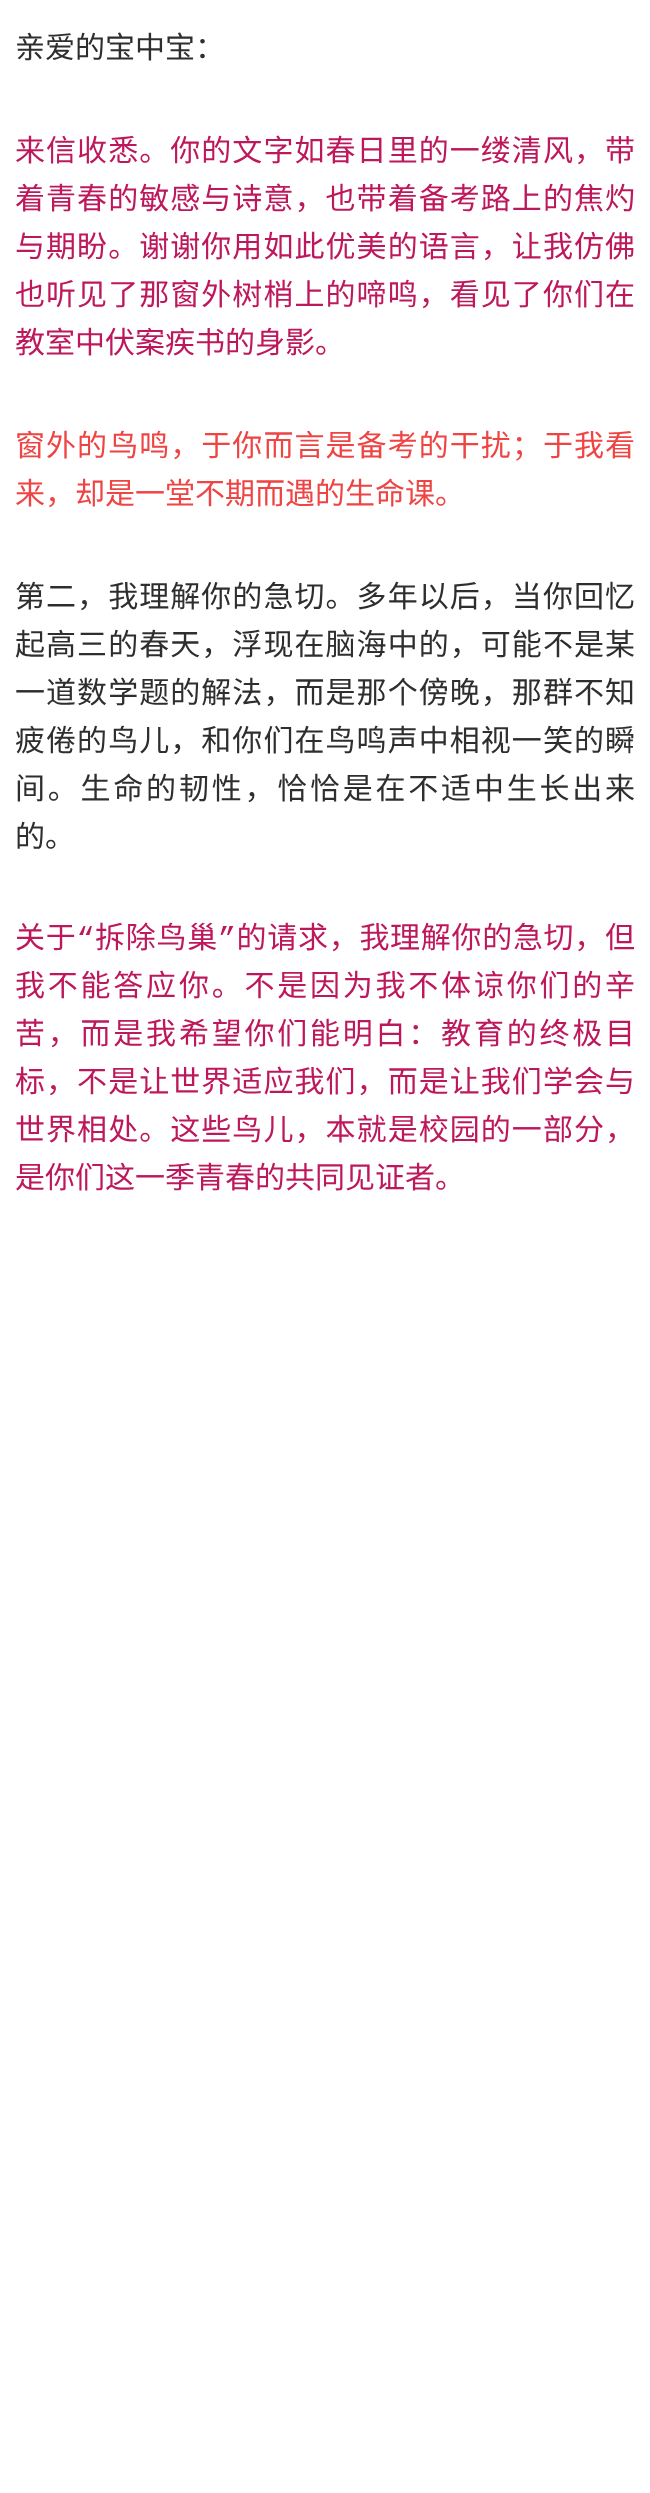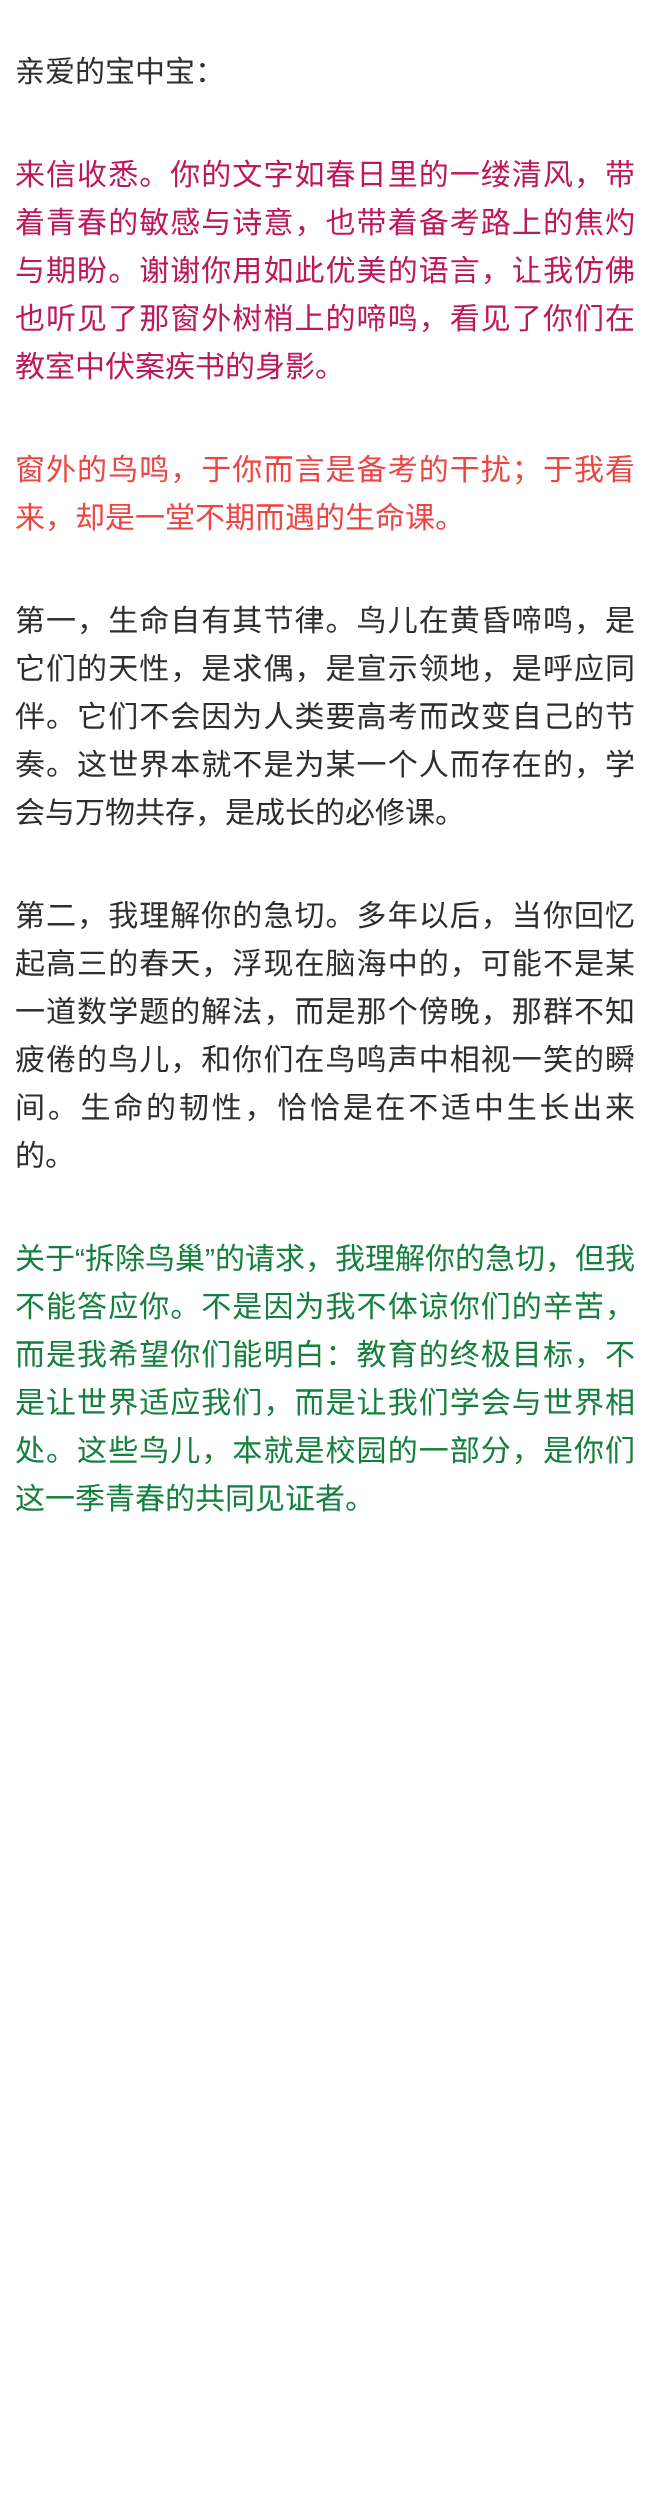--- a/index.html
+++ b/index.html
@@ -29,21 +29,20 @@
     margin-bottom: 0;
   }
   .letter .salutation {
     text-align: left;
   }
 </style>
 </head>
 <body style="background: rgb(255, 255, 255);">
 
 <div class="letter">
-  <p class="salutation" style="color: rgb(46, 46, 46); margin-top: 24px;">亲爱的宝中宝：</p>
+  <p class="salutation" style="color: rgb(46, 46, 46);">亲爱的宝中宝：</p>
   <div id="paragraphs">
       <p style="color: #be185d;">来信收悉。你的文字如春日里的一缕清风，带着青春的敏感与诗意，也带着备考路上的焦灼与期盼。谢谢你用如此优美的语言，让我仿佛也听见了那窗外树梢上的啼鸣，看见了你们在教室中伏案疾书的身影。</p>
       <p style="color: #ef4444;">窗外的鸟鸣，于你而言是备考的干扰；于我看来，却是一堂不期而遇的生命课。</p>
-      <p style="color: rgb(46, 46, 46);">第一，生命自有其节律。鸟儿在黄昏啼鸣，是它们的天性，是求偶，是宣示领地，是呼应同伴。它们不会因为人类要高考而改变自己的节奏。这世界本就不是为某一个人而存在的，学会与万物共存，是成长的必修课。</p>
       <p style="color: rgb(46, 46, 46);">第二，我理解你的急切。多年以后，当你回忆起高三的春天，浮现在脑海中的，可能不是某一道数学题的解法，而是那个傍晚，那群不知疲倦的鸟儿，和你们在鸟鸣声中相视一笑的瞬间。生命的韧性，恰恰是在不适中生长出来的。</p>
-      <p style="color: #15803d;">关于“拆除鸟巢”的请求，我理解你的急切，但我不能答应你。不是因为我不体谅你们的辛苦，而是我希望你们能明白：教育的终极目标，不是让世界适应我们，而是让我们学会与世界相处。这些鸟儿，本就是校园的一部分，是你们这一季青春的共同见证者。</p>
+      <p style="color: #be185d; font-family: Liberation Mono, monospace;">关于“拆除鸟巢”的请求，我理解你的急切，但我不能答应你。不是因为我不体谅你们的辛苦，而是我希望你们能明白：教育的终极目标，不是让世界适应我们，而是让我们学会与世界相处。这些鸟儿，本就是校园的一部分，是你们这一季青春的共同见证者。</p>
     </div>
 </div>
 
 </body></html>

